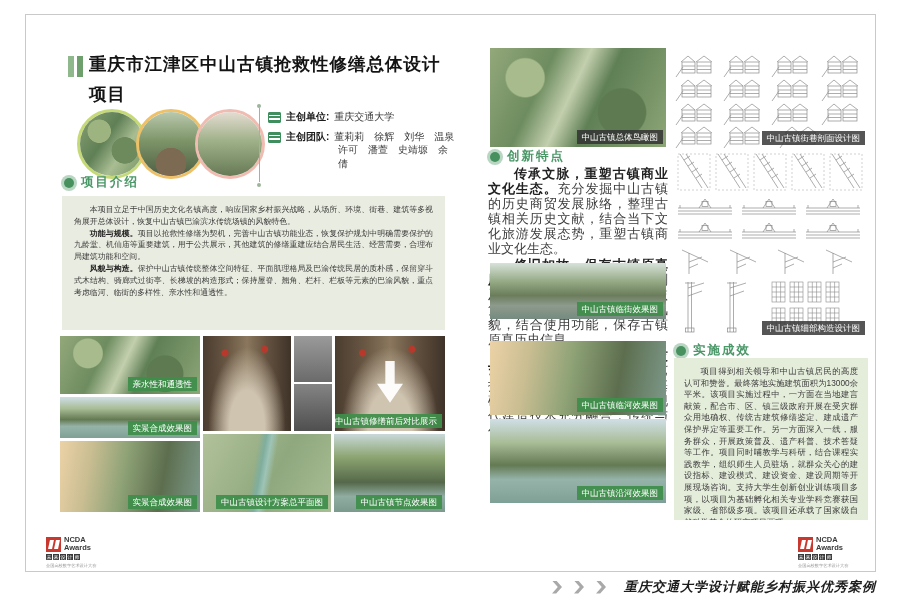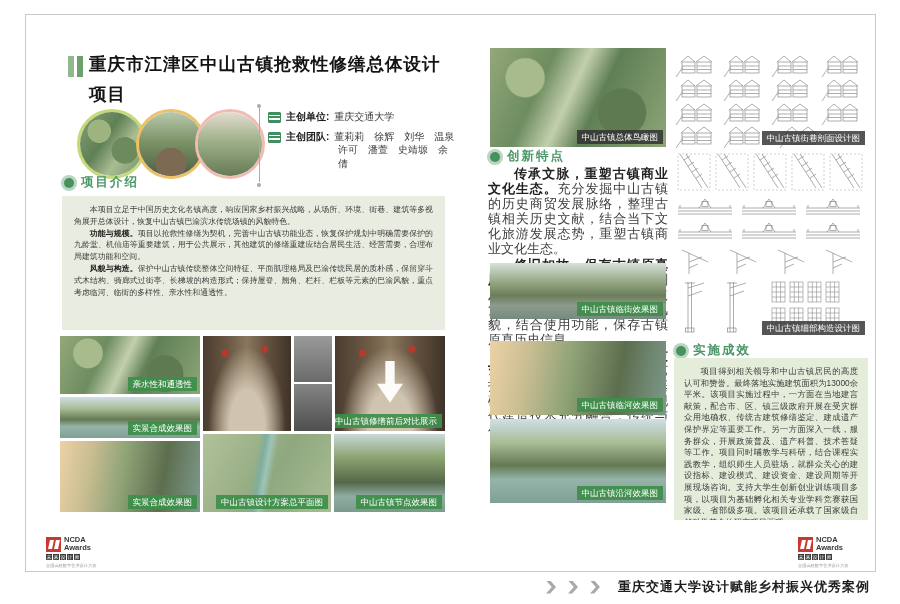--- a/index.html
+++ b/index.html
@@ -74,21 +74,21 @@
   .d-label{position:absolute;right:3px;bottom:3px;background:rgba(55,55,55,.85);color:#fff;font-size:8.5px;line-height:12px;padding:1px 5px;white-space:nowrap;}
   
   #innov-head{left:490px;top:148px;}
   #innov-text{left:488px;top:166px;width:180px;}
   #innov-text p{margin:0 0 1px 0;font-size:13px;line-height:15px;color:#3c3c3c;text-align:justify;text-indent:2em;}
   
   #results-head{left:676px;top:342px;}
   #results-box{left:674px;top:358px;width:194px;height:162px;background:#e4ecda;padding:8px 10px;box-sizing:border-box;overflow:hidden;}
   #results-box p{margin:0;font-size:8.3px;line-height:11.6px;color:#3c3c3c;text-align:justify;text-indent:2em;}
   
-  #footer-row{left:2px;top:578px;width:868px;display:flex;justify-content:flex-end;align-items:center;gap:12px;}
+  #footer-row{left:8px;top:578px;width:868px;display:flex;justify-content:flex-end;align-items:center;gap:12px;font-style:italic;}
   .chev{width:10px;height:13px;background:#a9a9a9;clip-path:polygon(0 0,42% 0,100% 50%,42% 100%,0 100%,58% 50%);}
   #footer-text{font-size:13px;font-weight:bold;color:#1d1d1d;letter-spacing:1px;margin-left:6px;}
   
   .ncda{position:absolute;width:70px;}
   .ncda-top{display:flex;align-items:center;gap:3px;}
   .ncda-mark{width:15px;height:15px;background:#c8382e;position:relative;flex:0 0 auto;}
   .ncda-mark::before{content:"";position:absolute;left:3px;top:3px;width:4px;height:9px;background:#fff;transform:skewX(-12deg);}
   .ncda-mark::after{content:"";position:absolute;left:9px;top:3px;width:4px;height:9px;background:#fff;transform:skewX(-12deg);}
   .ncda-name{font-size:7.5px;font-weight:bold;color:#3a3a3a;line-height:8px;}
   .ncda-sub1{display:flex;gap:1px;margin-top:2px;}

